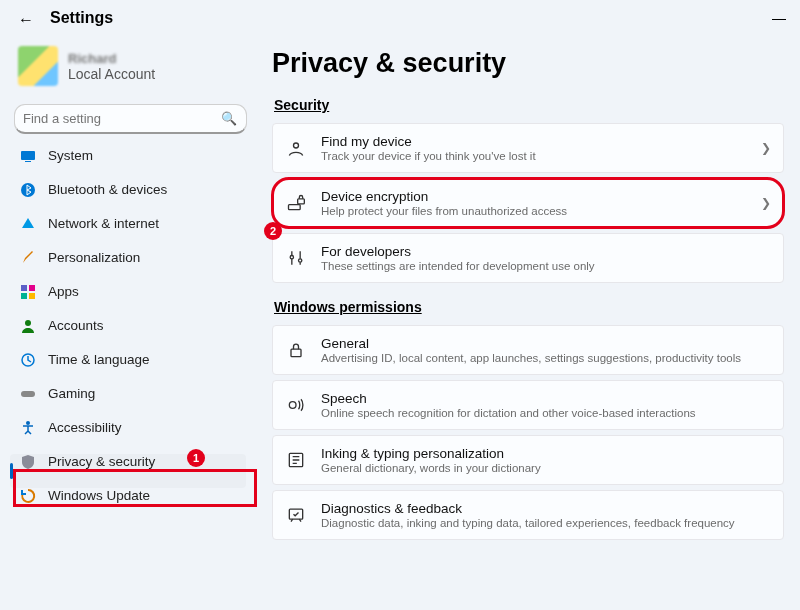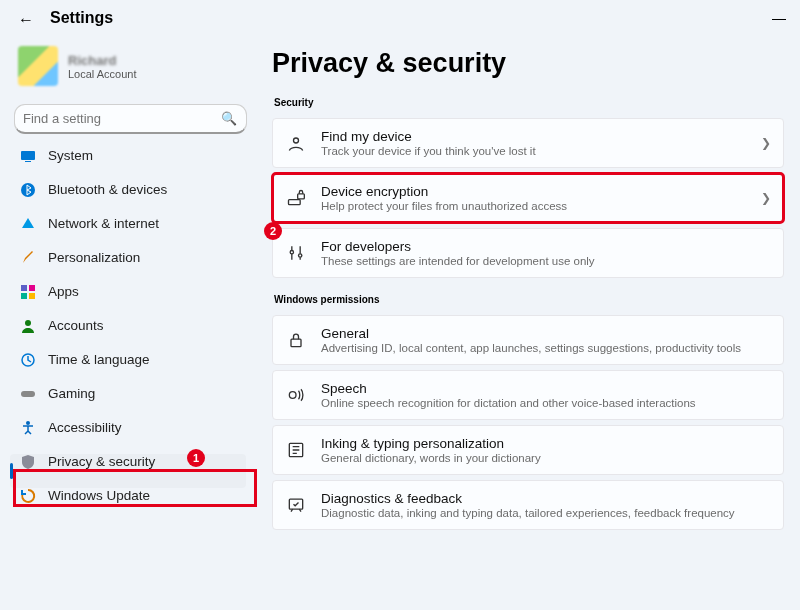--- a/index.html
+++ b/index.html
@@ -6,41 +6,41 @@
 body { width:800px; height:610px; background:#f0f4f9; overflow:hidden; position:relative; }
 .titlebar { display:flex; align-items:center; padding:8px 18px; height:36px; }
 .back-arrow { font-size:16px; color:#000; margin-right:16px; cursor:pointer; }
 .title { font-size:16px; font-weight:600; }
 .win-dash { position:absolute; top:10px; right:14px; font-size:14px; }
 .layout { display:flex; height:calc(610px - 36px); }
 .sidebar { width:256px; padding:0 10px 10px 10px; }
 .profile { display:flex; align-items:center; gap:10px; padding:10px 8px 14px 8px; }
 .avatar { width:40px; height:40px; filter:blur(1px); background:linear-gradient(135deg,#8ed36e 0 40%,#ffe26f 40% 70%,#6fc6ff 70%); border-radius:4px; }
 .user-name { font-size:13px; font-weight:600; color:#777; filter:blur(1.5px); }
-.user-type { font-size:11px; color:#555; }
+.user-type { font-size:14px; color:#555; }
 .search { display:flex; align-items:center; justify-content:space-between; width:233px; height:30px; border:1px solid #d0d0d0; background:#fbfdff; border-radius:11px; padding:0 8px; margin:4px 4px 14px 4px; border-bottom:2px solid #999; }
 .search input { border:none; outline:none; background:transparent; font-size:13px; width:190px; color:#666; }
 .magnifier { font-size:13px; color:#555; }
 .nav { list-style:none; }
 .nav li { display:flex; gap:12px; height:34px; padding:0 10px; border-radius:4px; cursor:pointer; font-size:13.5px; color:#222; position:relative; }
 .nav li.active { background:#eaeef3; }
 .nav li.active::before { content:""; position:absolute; left:0; top:9px; bottom:9px; width:3px; background:#0067c0; border-radius:3px; }
 .icon { width:16px; height:16px; display:flex; align-items:center; justify-content:center; }
 .icon svg { width:16px; height:16px; }
 .main { flex:1; padding:12px 16px 0 16px; overflow:hidden; }
 .page-title { font-size:27px; font-weight:600; margin-bottom:18px; }
-.section-header { font-size:10px; font-weight:600; margin:6px 0 10px 2px; }
+.section-header { font-size:14px; font-weight:600; margin:6px 0 10px 2px;text-decoration:underline; }
 .card { background:#fbfdff; border:1px solid #e6e6ea; border-radius:4px; display:flex; align-items:center; padding:10px 12px; margin-bottom:5px; gap:14px; cursor:pointer; }
 .card .card-icon { width:22px; display:flex; justify-content:center; color:#333; }
 .card .card-icon svg { width:20px; height:20px; }
 .card-body { flex:1; }
 .card-title { font-size:13.5px; color:#111; }
 .card-sub { font-size:11.5px; color:#6b6b6b; margin-top:1px; }
 .chevron { color:#777; font-size:12px; }
-.hl-red { outline:3px solid #e3001b; outline-offset:-2px; }
+.hl-red { outline:3px solid #e3001b; outline-offset:-2px;border-radius:17px; }
 .hl-red-sidebar { position:absolute; border:3px solid #e3001b; left:13px; width:244px; top:469px; height:38px; pointer-events:none; }
 .badge { position:absolute; width:18px; height:18px; border-radius:50%; background:#e3001b; color:#fff; font-size:11px; font-weight:bold; display:flex; align-items:center; justify-content:center; }
 .badge1 { top:449px; left:187px; }
 .badge2 { top:222px; left:264px; }
 </style>
 </head>
 <body>
 
 <div class="titlebar">
   <span class="back-arrow">←</span>

